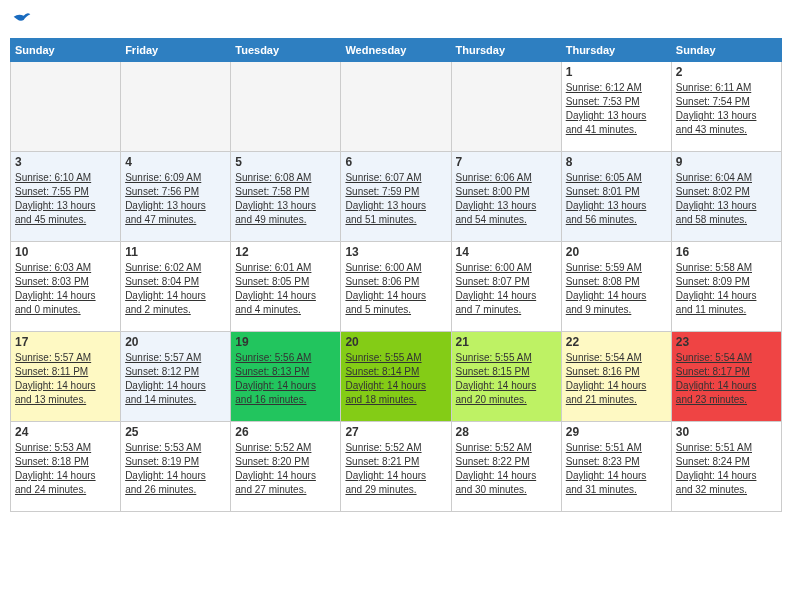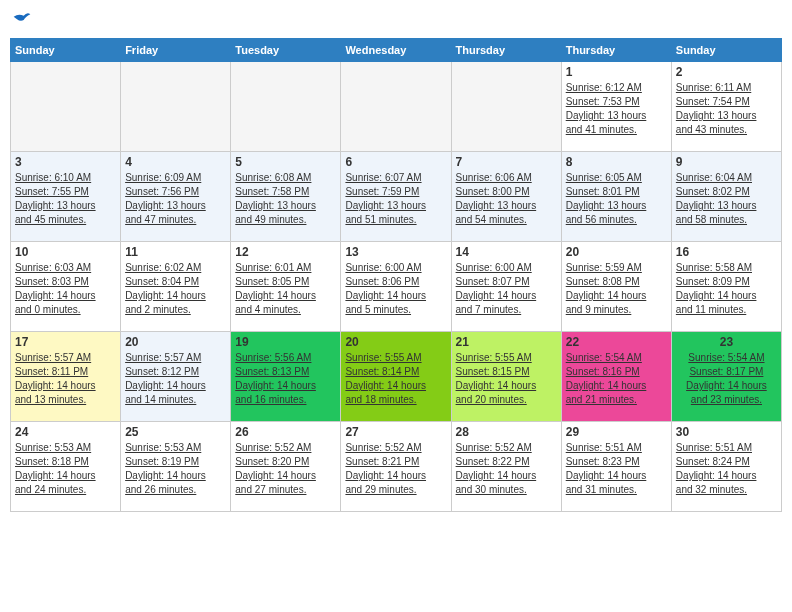--- a/index.html
+++ b/index.html
@@ -217,25 +217,25 @@
           <div class="day-info">Sunrise: 5:56 AM<br>Sunset: 8:13 PM<br>Daylight: 14 hours<br>and 16 minutes.</div>
         </td>
         <td style="background: #84cc16;">
           <div class="day-number">20</div>
           <div class="day-info">Sunrise: 5:55 AM<br>Sunset: 8:14 PM<br>Daylight: 14 hours<br>and 18 minutes.</div>
         </td>
         <td style="background: #bef264;">
           <div class="day-number">21</div>
           <div class="day-info">Sunrise: 5:55 AM<br>Sunset: 8:15 PM<br>Daylight: 14 hours<br>and 20 minutes.</div>
         </td>
-        <td style="background: #ec4899;">
+        <td style="background: #fef9c3;">
           <div class="day-number">22</div>
           <div class="day-info">Sunrise: 5:54 AM<br>Sunset: 8:16 PM<br>Daylight: 14 hours<br>and 21 minutes.</div>
         </td>
-        <td style="background: #22c55e; text-align: center;">
+        <td style="background: #ef4444;">
           <div class="day-number">23</div>
           <div class="day-info">Sunrise: 5:54 AM<br>Sunset: 8:17 PM<br>Daylight: 14 hours<br>and 23 minutes.</div>
         </td>
       </tr>
       <tr>
         <td>
           <div class="day-number">24</div>
           <div class="day-info">Sunrise: 5:53 AM<br>Sunset: 8:18 PM<br>Daylight: 14 hours<br>and 24 minutes.</div>
         </td>
         <td>

